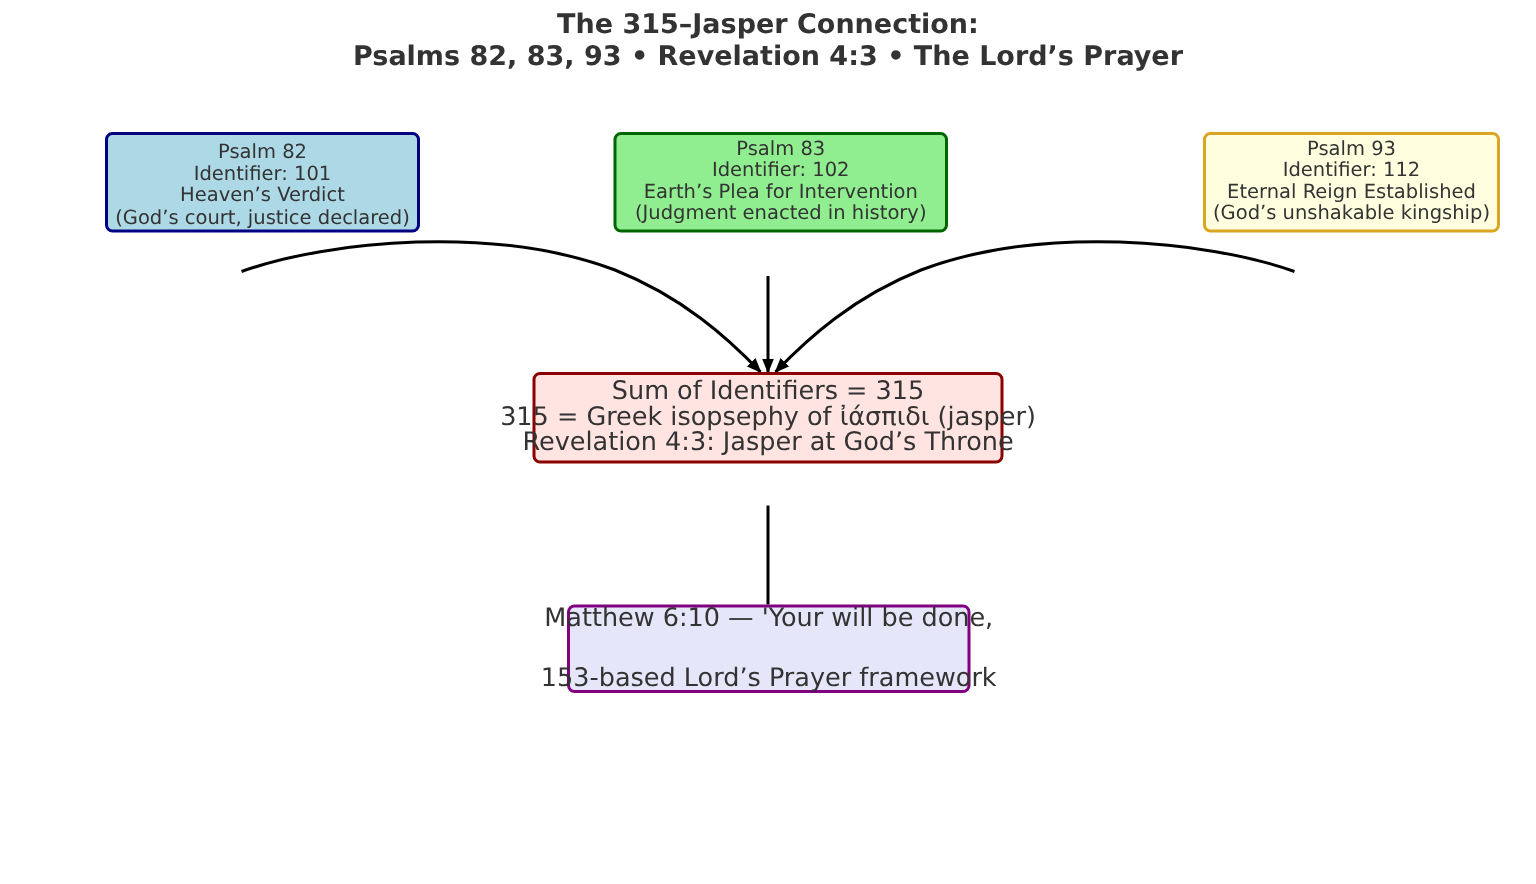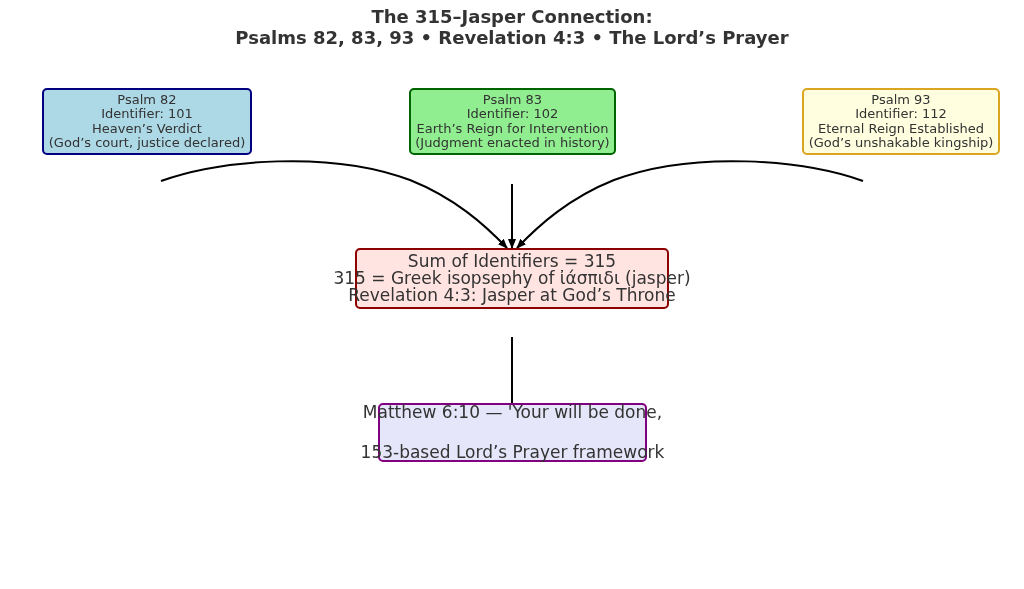--- a/index.html
+++ b/index.html
@@ -57,24 +57,24 @@
     .node.small span {
       font-size: 13px;
       line-height: 14.5px;
     }
     .node.large span {
       font-size: 17px;
       line-height: 17px;
     }
 
     #node-psalm82 {
-      left: 42px; top: 88px; width: 210px; height: 67px;
+      left: 70px; top: 88px; width: 210px; height: 67px; justify-content: flex-end;
     }
     #node-psalm83 {
-      left: 409px; top: 88px; width: 207px; height: 67px;
+      left: 409px; top: 88px; width: 223px; height: 67px;
     }
     #node-psalm93 {
       left: 766px; top: 88px; width: 198px; height: 67px;
     }
     #node-sum {
       left: 355px; top: 248px; width: 314px; height: 61px;
     }
     #node-matthew {
       left: 378px; top: 403px; width: 269px; height: 59px; gap: 23px;
     }
@@ -100,21 +100,21 @@
 <div class="node small" id="node-psalm82" style="background: rgb(173, 216, 230); border-color: rgb(0, 0, 128);">
   <span>Psalm 82</span>
   <span>Identifier: 101</span>
   <span>Heaven’s Verdict</span>
   <span>(God’s court, justice declared)</span>
 </div>
 
 <div class="node small" id="node-psalm83" style="background: rgb(144, 238, 144); border-color: rgb(0, 100, 0);">
   <span>Psalm 83</span>
   <span>Identifier: 102</span>
-  <span>Earth’s Reign for Intervention</span>
+  <span>Earth’s Plea for Intervention</span>
   <span>(Judgment enacted in history)</span>
 </div>
 
 <div class="node small" id="node-psalm93" style="background: rgb(255, 255, 224); border-color: rgb(218, 165, 32); margin-left: 36px;">
   <span>Psalm 93</span>
   <span>Identifier: 112</span>
   <span>Eternal Reign Established</span>
   <span>(God’s unshakable kingship)</span>
 </div>
 

